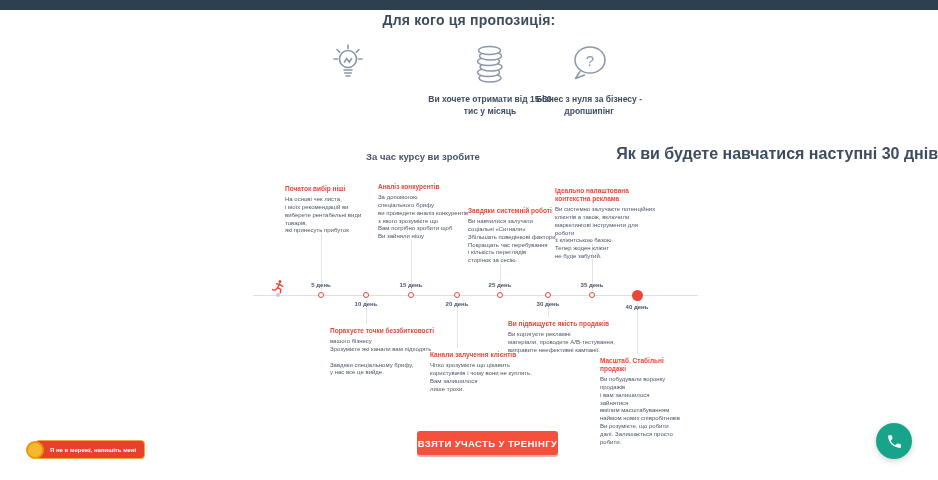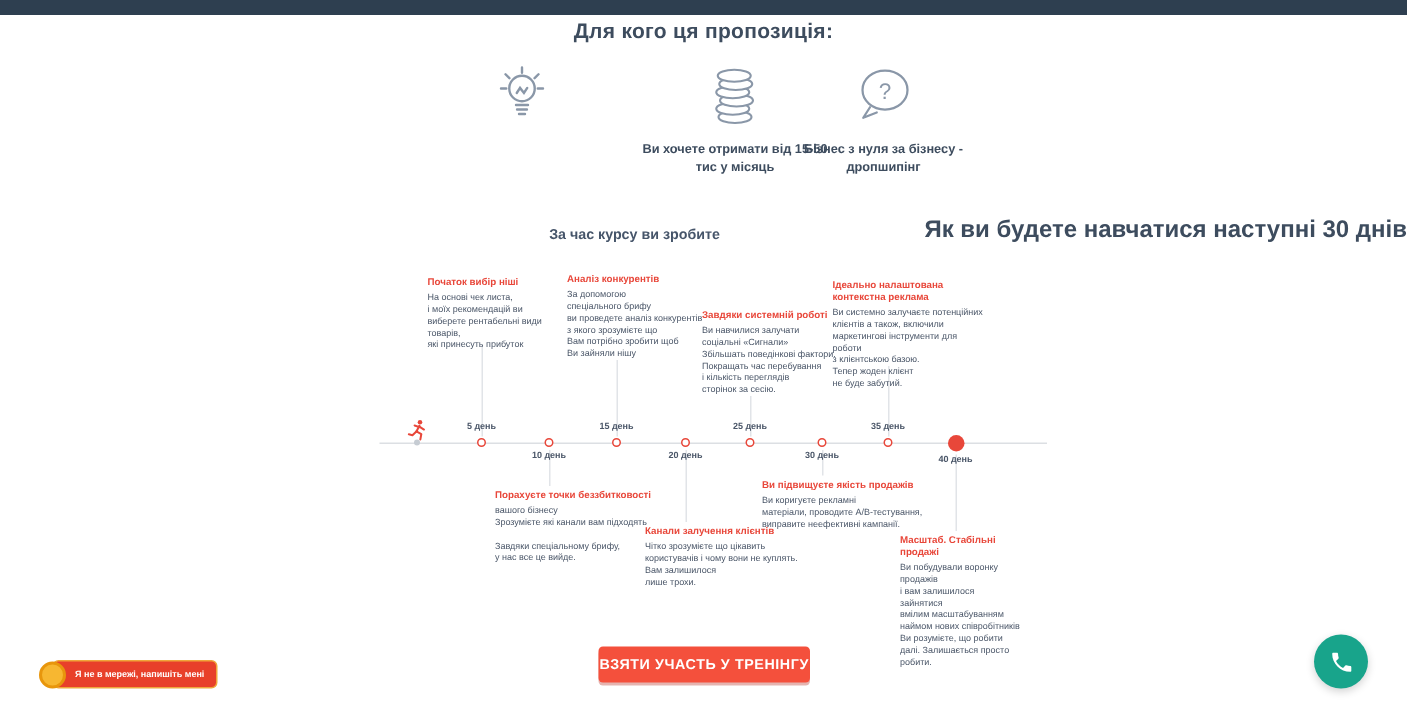--- a/index.html
+++ b/index.html
@@ -60,21 +60,21 @@
   .bt2 { left:378px; top:183px; width:94px; }
   .bt3 { left:468px; top:207px; width:94px; }
   .bt4 { left:555px; top:187px; width:104px; }
   .bb1 { left:330px; top:327px; width:108px; }
   .bb2 { left:430px; top:351px; width:108px; }
   .bb3 { left:508px; top:320px; width:112px; }
   .bb4 { left:600px; top:357px; width:92px; }
 
   
   .cta-button {
-    position:absolute; left:399px; top:431px; width:141px; height:24px;
+    position:absolute; left:417px; top:431px; width:141px; height:24px;
     background:#f4503c; border:none; border-radius:3px; cursor:pointer;
     color:#ffffff; font-family:"Liberation Sans", sans-serif;
     font-size:9.5px; font-weight:700; letter-spacing:.4px;
     box-shadow:0 2px 0 rgba(180,40,30,.35);
   }
 
   
   .chat-widget {
     position:absolute; left:26px; top:438px; height:23px; cursor:pointer;
     display:flex; align-items:center;

